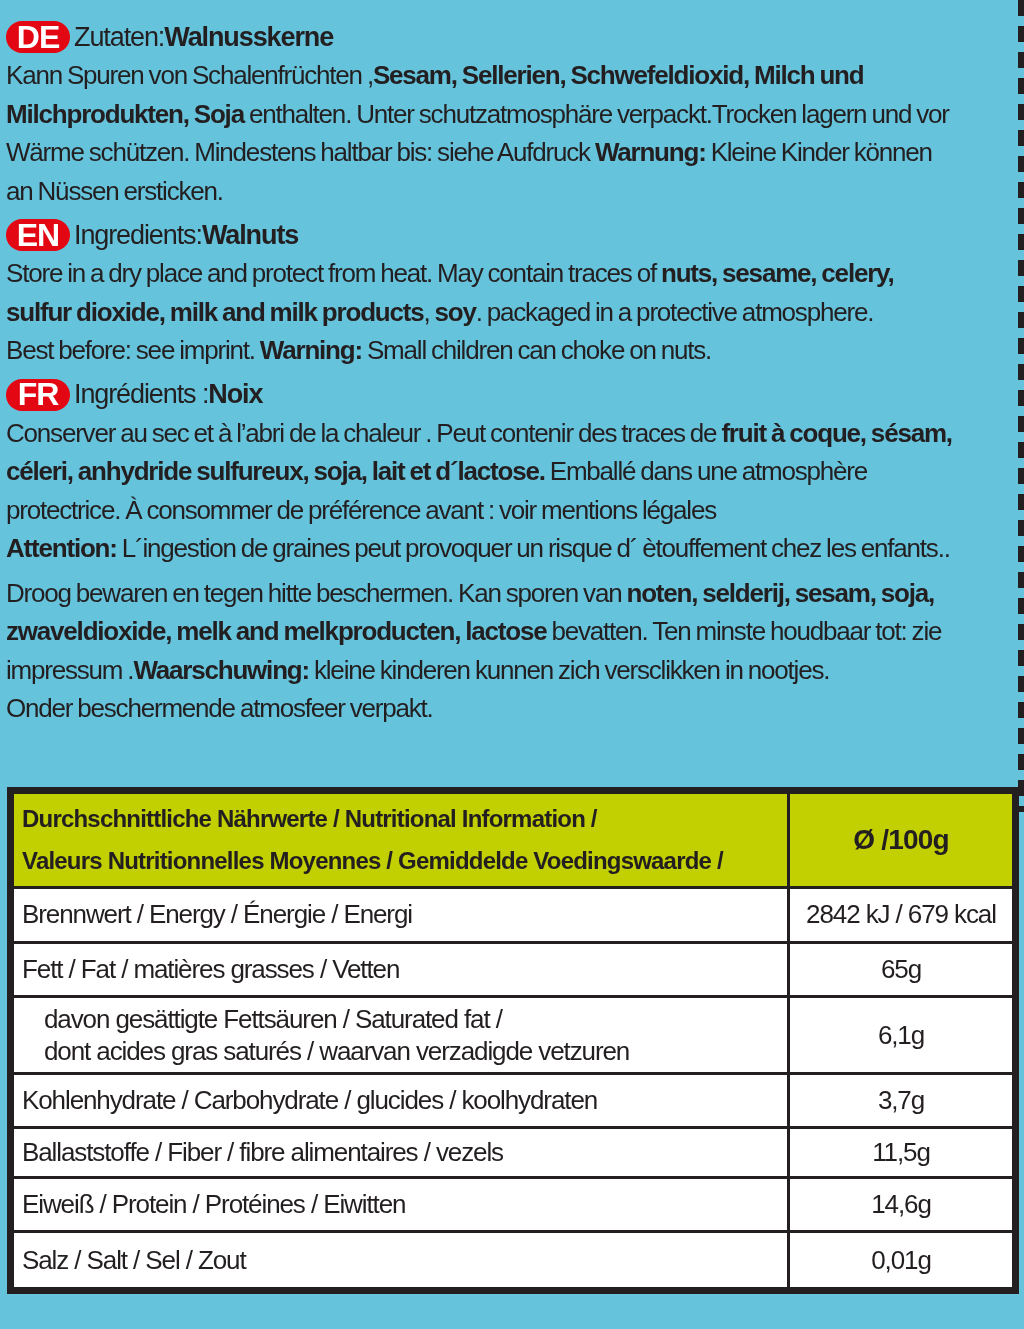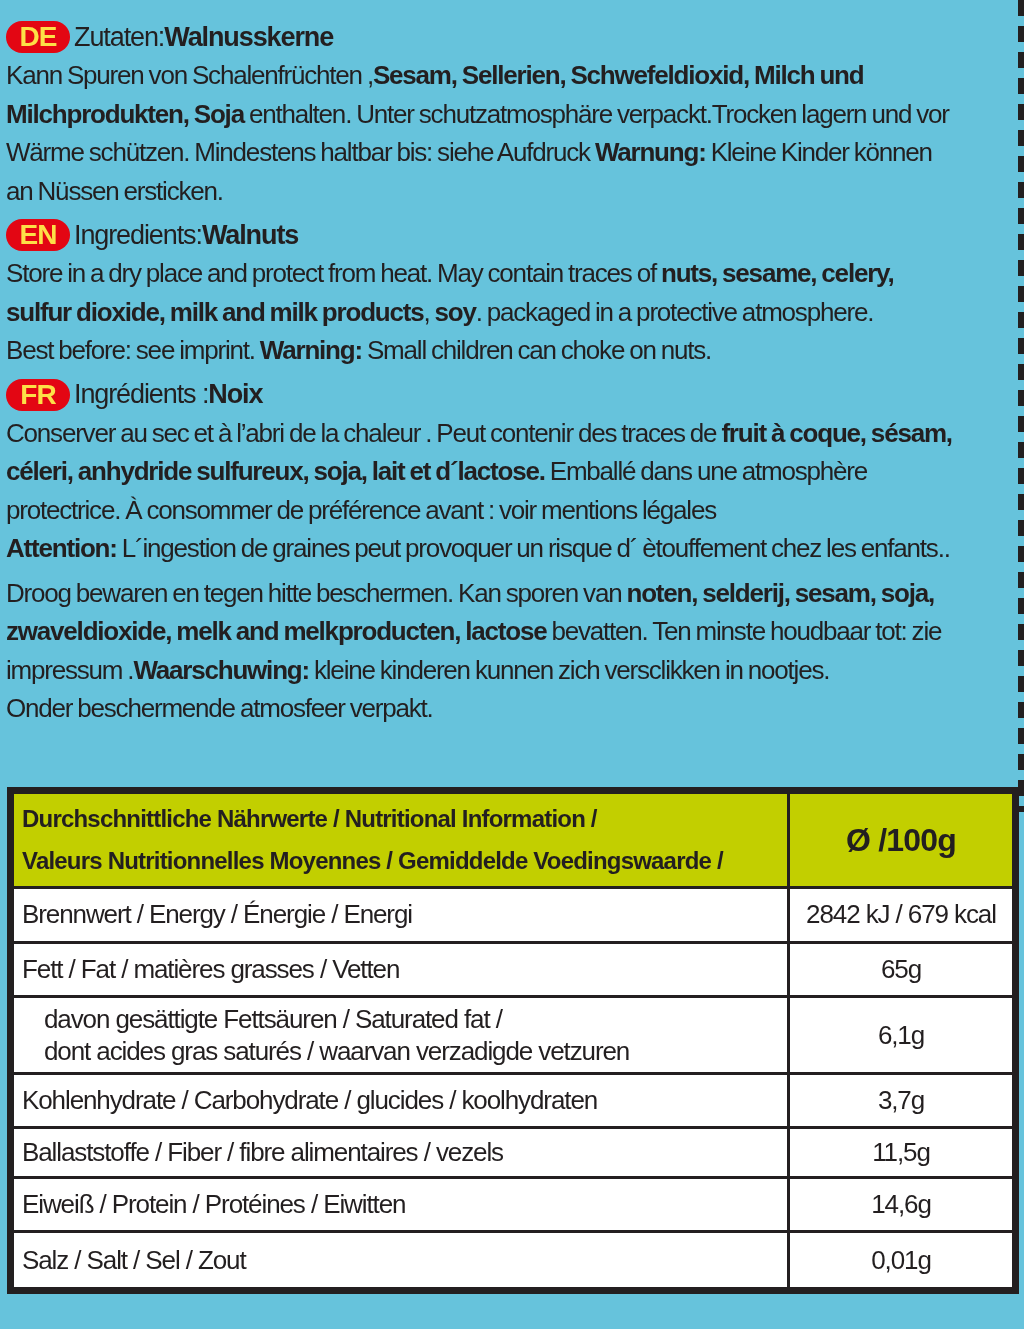--- a/index.html
+++ b/index.html
@@ -17,44 +17,44 @@
   .content {
     position:absolute; left:6px; top:18px; width:1010px;
   }
   .section { margin-bottom:6px; }
   .title-line {
     display:flex; align-items:center; height:38px;
     font-size:27px; letter-spacing:-1.1px; transform-origin:left;
   }
   .badge {
     display:inline-flex; align-items:center; justify-content:center;
-    background:#e30613; color:#fde047; font-weight:bold;
+    background:#e30613; color:#ffffff; font-weight:bold;
     height:32px; min-width:56px; padding:0 4px; border-radius:17px;
-    font-size:28px; letter-spacing:-1px; margin-right:4px;
+    font-size:32px; letter-spacing:-1px; margin-right:4px;
   }
   .text-block {
     font-size:26px; line-height:38.5px; letter-spacing:-1.2px;
     white-space:pre-line; word-spacing:-1px;
   }
   .text-block .line { display:block; white-space:nowrap; }
   b { font-weight:bold; }
 
   .nutri-table {
     position:absolute; left:7px; top:787px; width:1012px; height:507px;
     border:4px solid #231f20; box-sizing:border-box;
     background:#fff;
     border-collapse:collapse;
   }
   table { width:100%; height:100%; border-collapse:collapse; }
   td {
     border:3px solid #231f20; padding:0 8px;
     font-size:26px; letter-spacing:-1.1px; white-space:nowrap;
   }
   .head td { background:#c2cf00; font-weight:bold; font-size:24px; letter-spacing:-0.8px; line-height:42px; }
-  .head td.val { text-align:center; font-size:32px; }
+  .head td.val { text-align:center; font-size:28px; }
   td.val { text-align:center; width:206px; }
   td.indent { padding-left:30px; line-height:32px; }
 </style>
 </head>
 <body>
 
 <div class="dash-line"></div>
 
 <div class="content">
   <div class="section">

